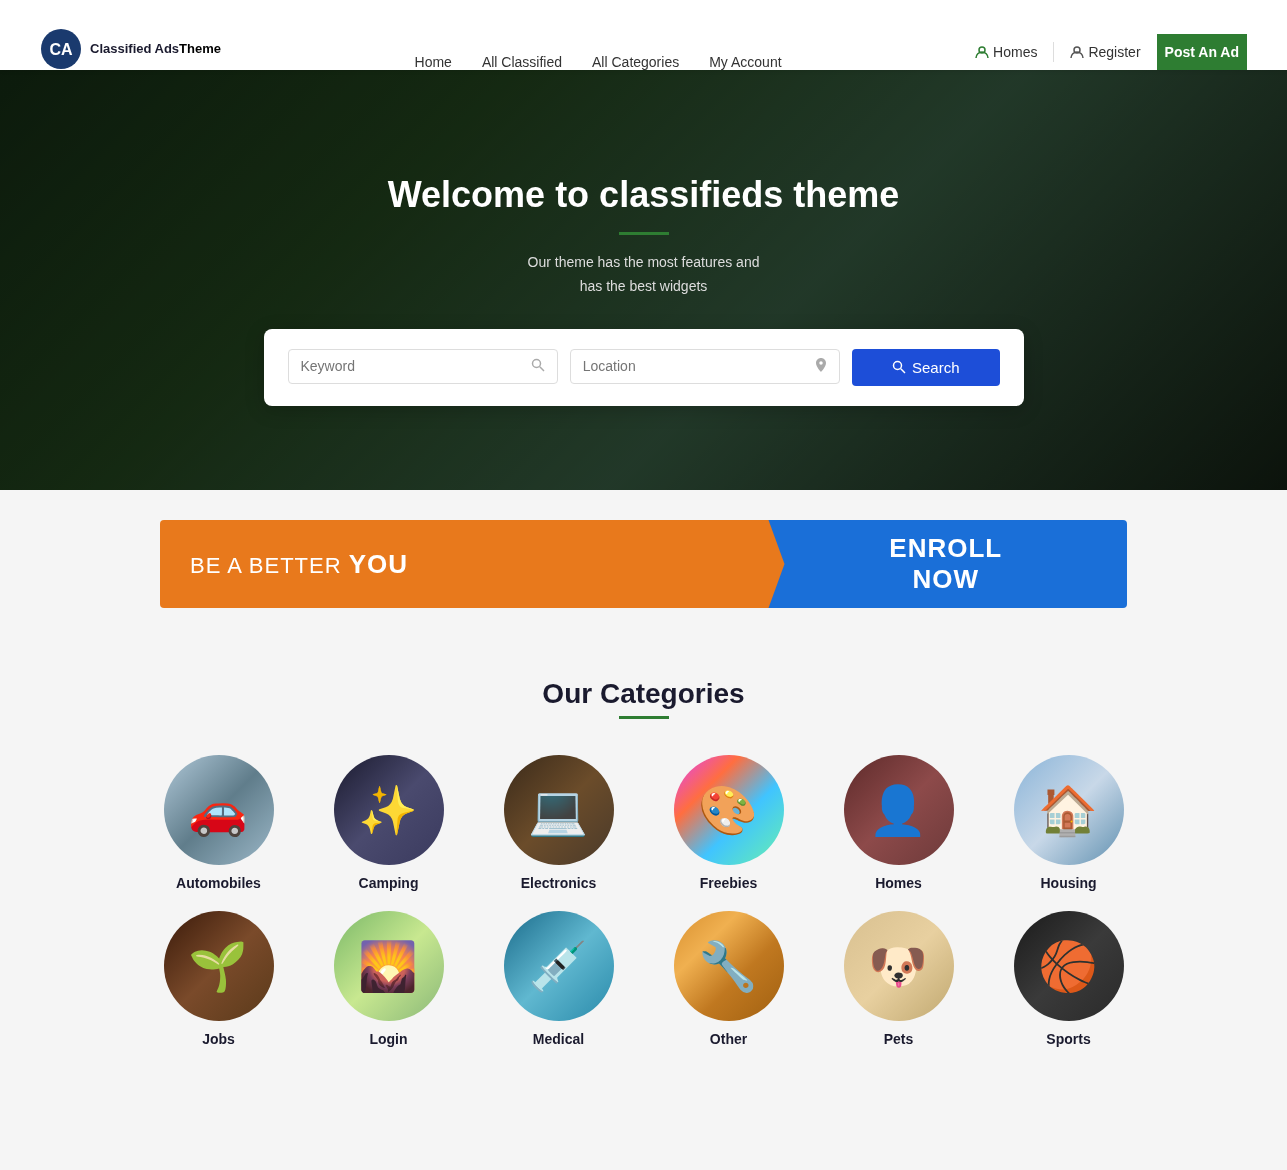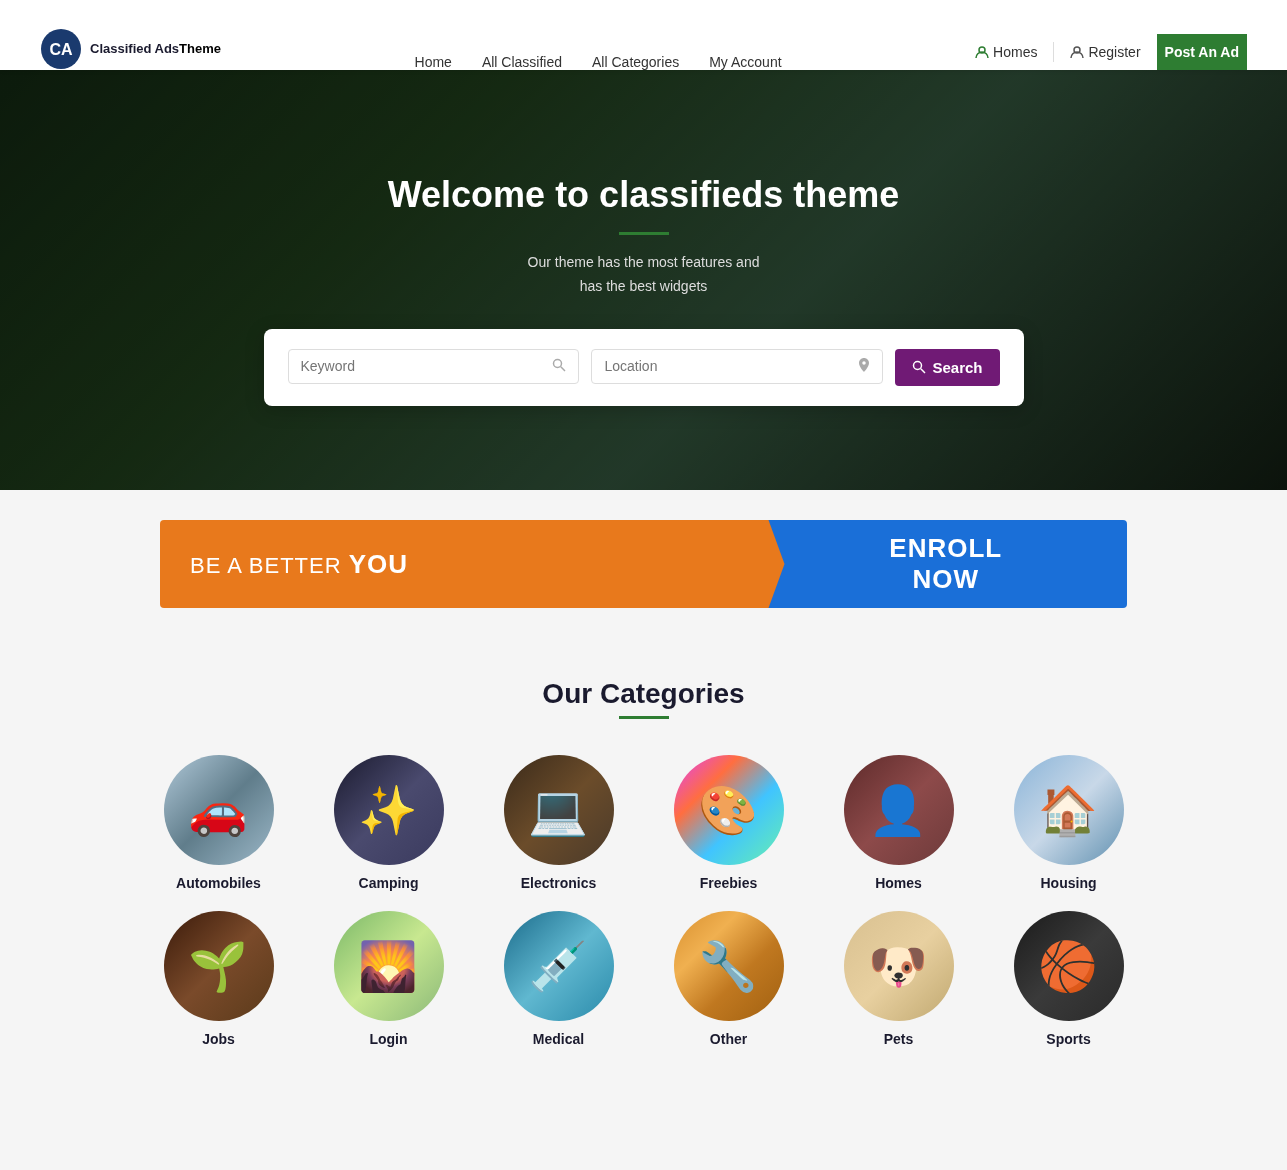--- a/index.html
+++ b/index.html
@@ -137,27 +137,27 @@
       font-size: 14px;
       color: #333;
       width: 100%;
       background: transparent;
     }
     .search-field .field-icon {
       color: #aaa;
       font-size: 14px;
     }
     .search-btn {
-      background: #701a75;
+      background: #1d4ed8;
       color: #fff;
       border: none;
       border-radius: 4px;
-      padding: 10px 17px;
+      padding: 10px 40px;
       font-size: 15px;
-      font-weight: 700;
+      font-weight: 400;
       cursor: pointer;
       display: flex;
       align-items: center;
       gap: 6px;
       white-space: nowrap;
     }
 
     
     .banner-wrap {
       padding: 30px 160px;

